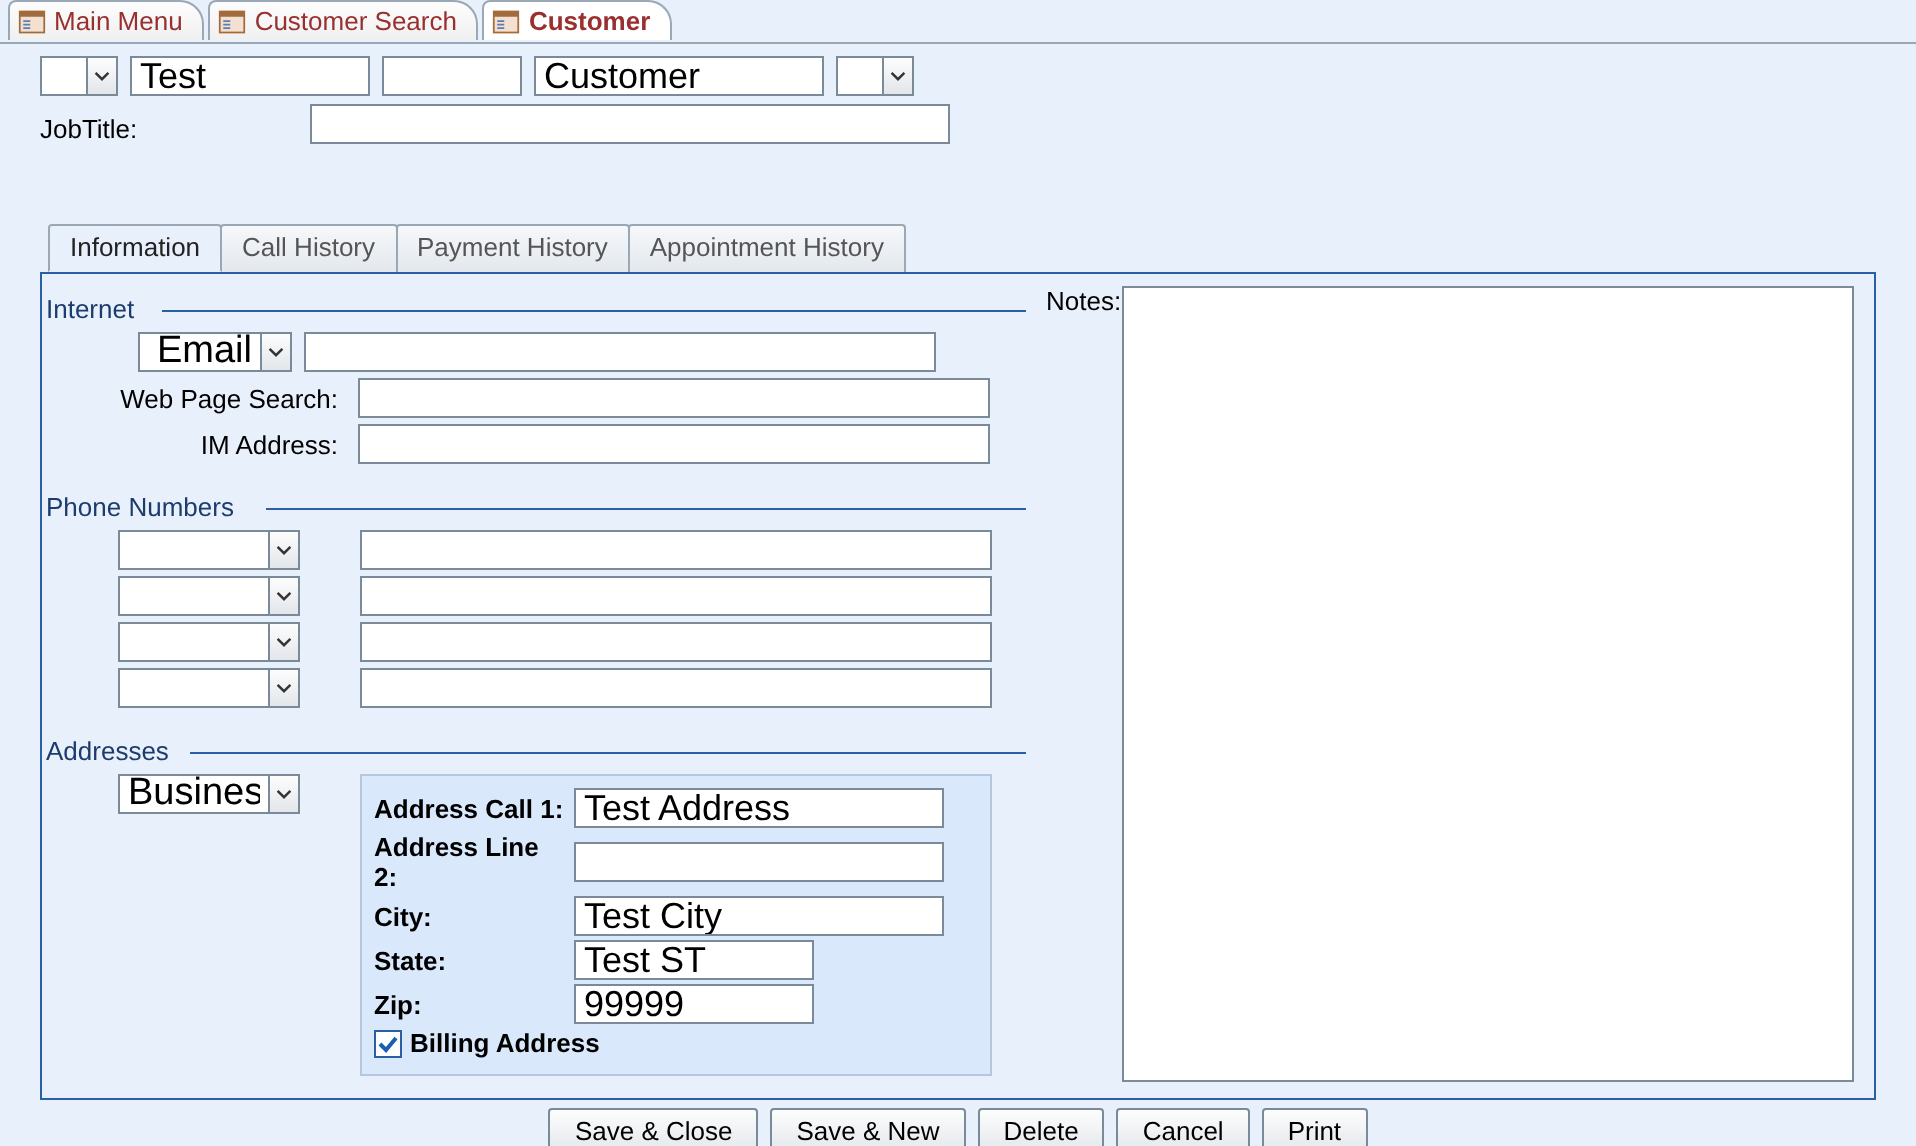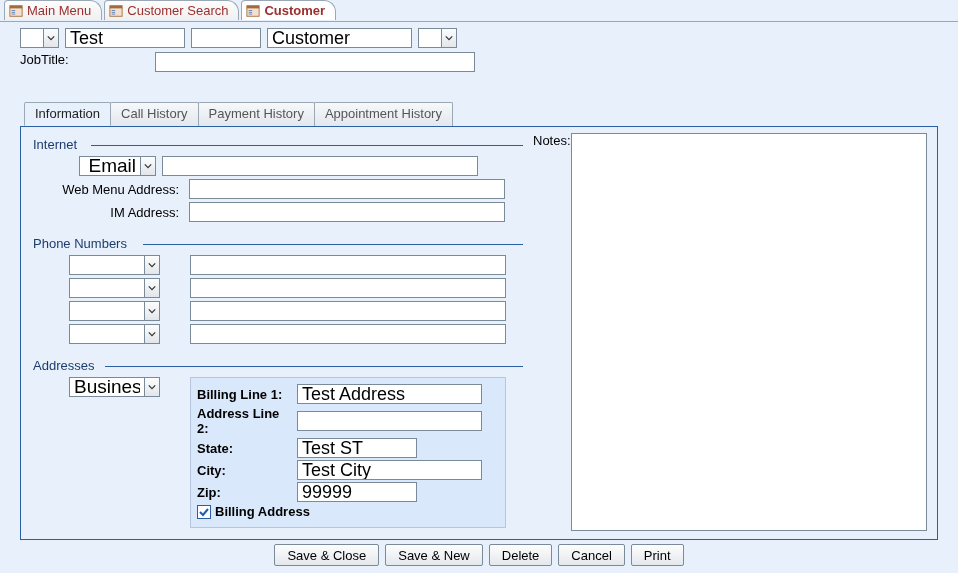--- a/index.html
+++ b/index.html
@@ -89,23 +89,23 @@
   }
   .picture-box {
     width: 90px;
     height: 95px;
     background: #fff;
     border: 1px solid #7a8a99;
   }
 
   .jobtitle-row {
     display: flex;
-    align-items: flex-start;
+    align-items: flex-end;
     gap: 8px;
-    margin-bottom: 30px;
+    margin-bottom: 40px;
   }
 
   
   .inner-tabs {
     display: flex;
     height: 24px;
     margin-left: 4px;
   }
   .inner-tab {
     border: 1px solid #9aa7b5;
@@ -120,21 +120,21 @@
   .inner-tab.active {
     background: #e8f0fb;
     color: #222;
     border-bottom: 1px solid #e8f0fb;
     position: relative;
     z-index: 2;
   }
   .inner-tab-body {
     border: 1px solid #2b5fa3;
     background: #e8f0fb;
-    padding: 6px 10px 8px 12px;
+    padding: 6px 10px 8px 2px;
     display: flex;
     gap: 10px;
     min-height: 400px;
   }
   .left-col { width: 490px; }
   .right-col { flex: 1; display: flex; flex-direction: row; }
 
   .group-title {
     color: #1d3c6e;
     font-size: 13px;
@@ -302,21 +302,21 @@
           <input style="width: 60px; text-align: right;" value="Email">
           <span class="dd-btn">
               <svg viewBox="0 0 10 10">
                 <path d="M1 3 L5 7 L9 3" fill="none" stroke="#333" stroke-width="1.5"></path>
               </svg>
             </span>
         </span>
         <input class="txt" style="width: 316px;" value="">
       </div>
       <div class="row">
-        <span class="lbl-r" style="width:150px">Web Menu Address:</span>
+        <span class="lbl-r" style="width:150px">Web Page Search:</span>
         <input class="txt" style="width: 316px;" value="">
       </div>
       <div class="row">
         <span class="lbl-r" style="width:150px">IM Address:</span>
         <input class="txt" style="width: 316px;" value="">
       </div>
 
       <div class="group-title" style="--tlen:110px;margin-top:14px">Phone Numbers</div>
       <div class="row">
         <span style="width:30px"></span>
@@ -378,34 +378,34 @@
           <input style="width: 74px;" value="Business">
           <span class="dd-btn">
               <svg viewBox="0 0 10 10">
                 <path d="M1 3 L5 7 L9 3" fill="none" stroke="#333" stroke-width="1.5"></path>
               </svg>
             </span>
         </span>
         <span style="width:18px"></span>
         <div class="addr-box">
           <div class="addr-row">
-              <span class="albl">Billing Line 1:</span>
+              <span class="albl">Address Call 1:</span>
               <input class="txt" style="width: 185px;" value="Test Address">
             </div>
           <div class="addr-row">
               <span class="albl">Address Line 2:</span>
               <input class="txt" style="width: 185px;" value="">
             </div>
           <div class="addr-row">
+              <span class="albl">City:</span>
+              <input class="txt" style="width: 185px;" value="Test City">
+            </div>
+          <div class="addr-row">
               <span class="albl">State:</span>
               <input class="txt" style="width: 120px;" value="Test ST">
-            </div>
-          <div class="addr-row">
-              <span class="albl">City:</span>
-              <input class="txt" style="width: 185px;" value="Test City">
             </div>
           <div class="addr-row">
               <span class="albl">Zip:</span>
               <input class="txt" style="width: 120px;" value="99999">
             </div>
           <div class="addr-row">
             <span class="chk">
                 <svg viewBox="0 0 10 10">
                   <path d="M1 5 L4 8 L9 2" fill="none" stroke="#1b5fb5" stroke-width="2"></path>
                 </svg>

